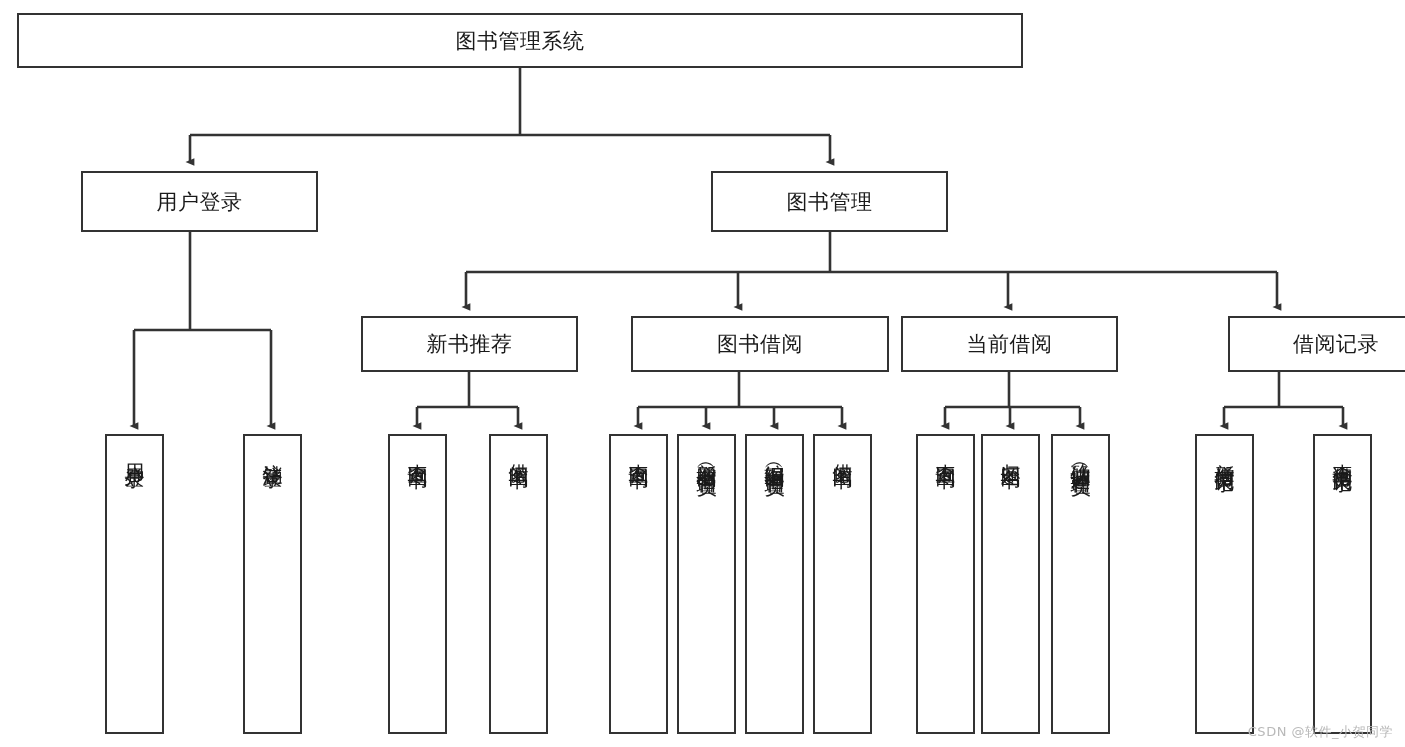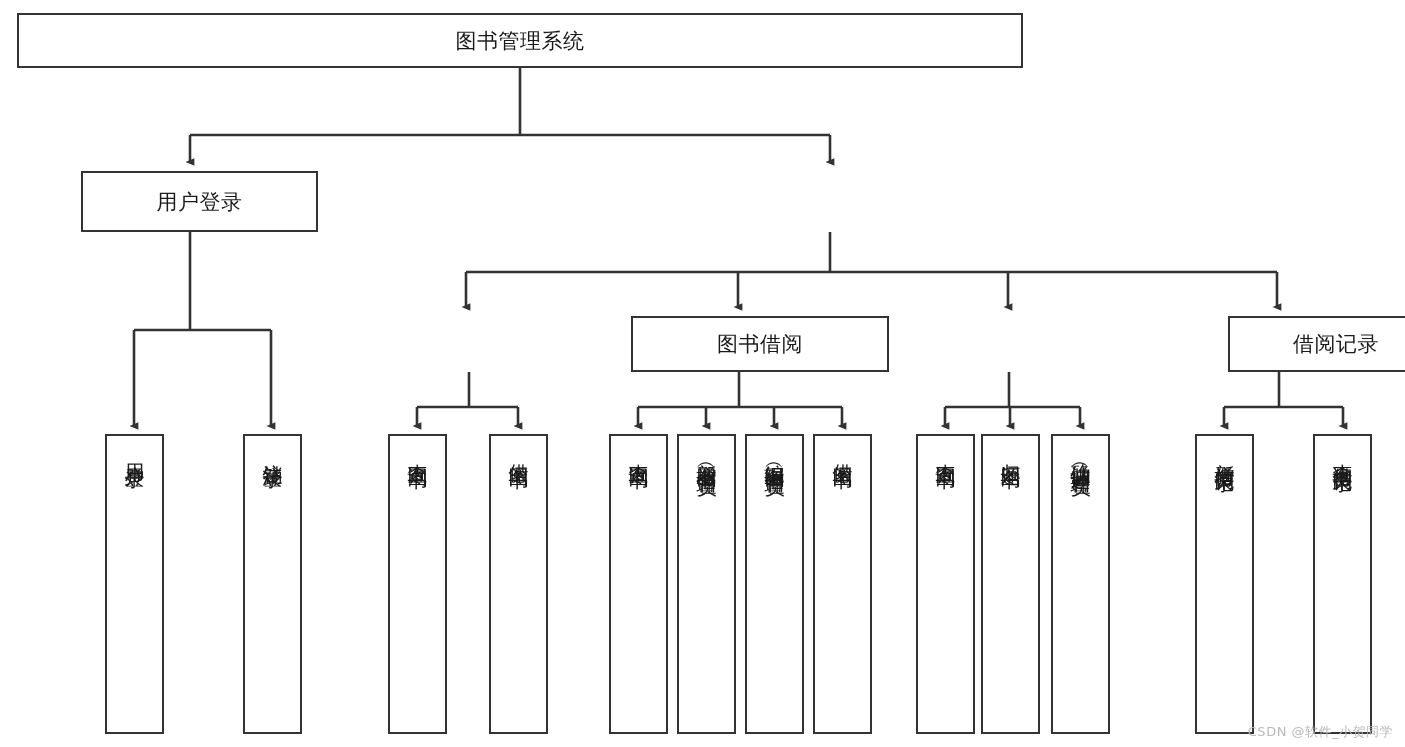--- a/index.html
+++ b/index.html
@@ -119,23 +119,32 @@
     </g>
   </svg>
 
   <div class="node h" style="left:17px; top:13px; width:1006px; height:55px;">
     <span>图书管理系统</span>
   </div>
 
   <div class="node h" style="left:81px; top:171px; width:237px; height:61px;">
     <span>用户登录</span>
   </div>
+  <div class="node h" style="left:711px; top:171px; width:237px; height:61px;">
+    <span>图书管理</span>
+  </div>
 
+  <div class="node h" style="left:361px; top:316px; width:217px; height:56px;">
+    <span>新书推荐</span>
+  </div>
   <div class="node h" style="left:631px; top:316px; width:258px; height:56px;">
     <span>图书借阅</span>
+  </div>
+  <div class="node h" style="left:901px; top:316px; width:217px; height:56px;">
+    <span>当前借阅</span>
   </div>
   <div class="node h" style="left:1228px; top:316px; width:216px; height:56px;">
     <span>借阅记录</span>
   </div>
 
   <div class="node v" style="left:105px; top:434px; width:59px; height:300px;">
     <span class="vtext">用户登录</span>
   </div>
   <div class="node v" style="left:243px; top:434px; width:59px; height:300px;">
     <span class="vtext">注销登录</span>

